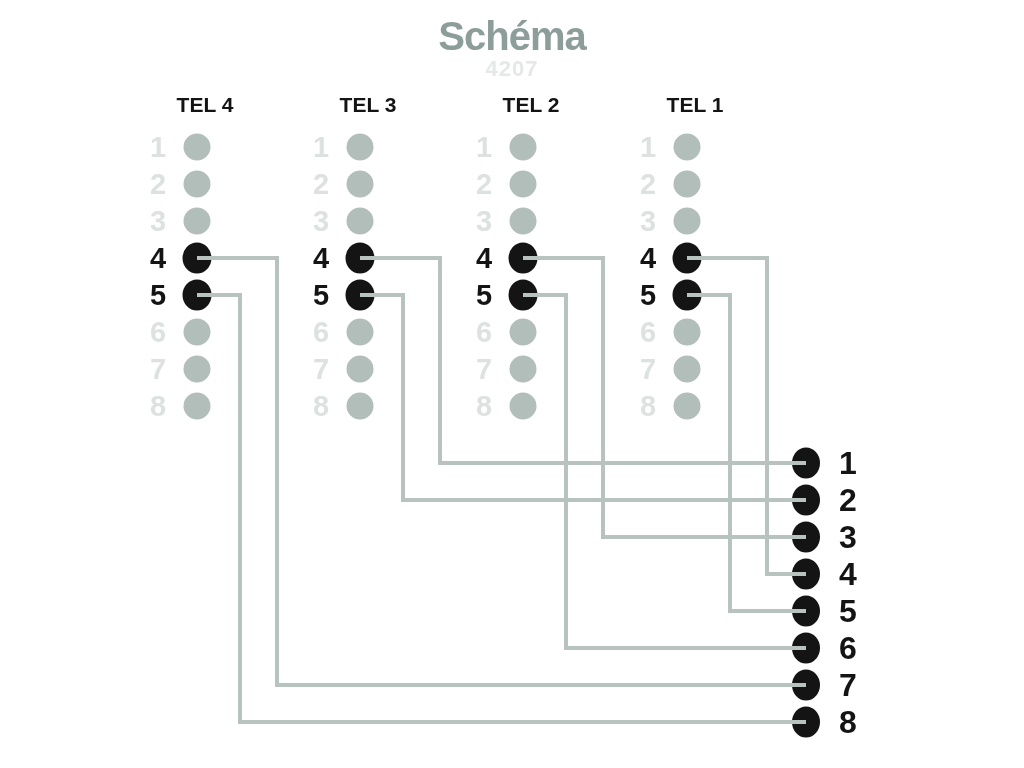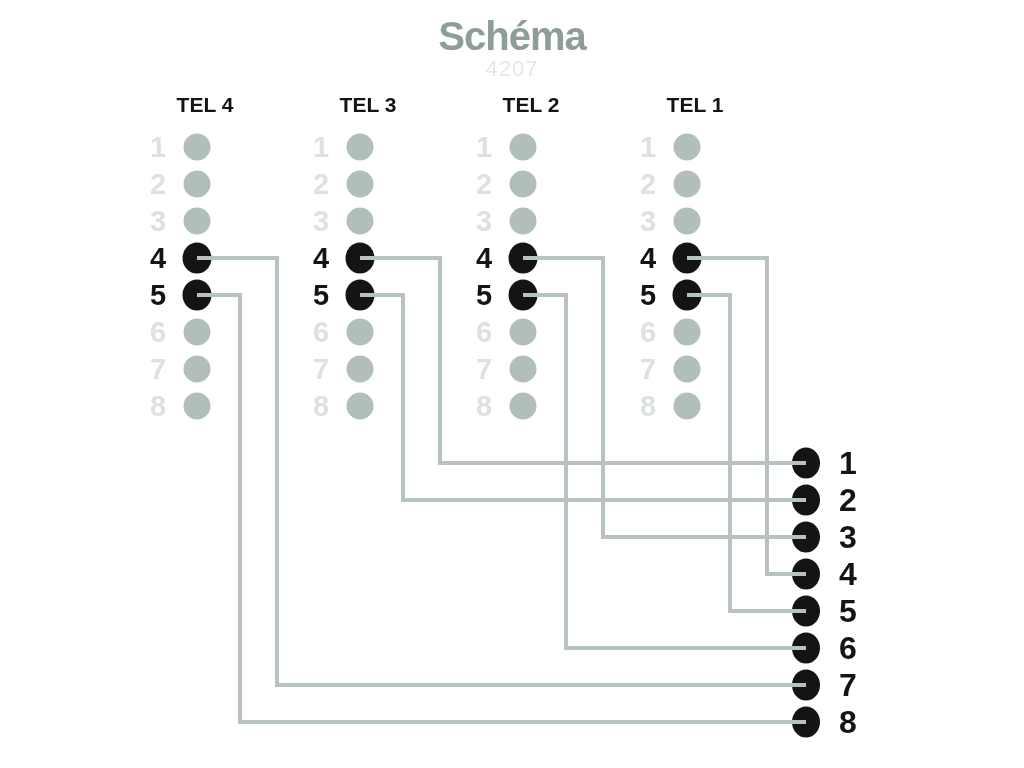--- a/index.html
+++ b/index.html
@@ -6,21 +6,21 @@
   .canvas{
     position:relative;width:1024px;height:768px;background:#ffffff;
     overflow:hidden;font-family:"Liberation Sans", sans-serif;
   }
   .title{
     position:absolute;top:14px;left:0;right:0;text-align:center;
     font-size:40px;font-weight:700;letter-spacing:-1px;
   }
   .subtitle{
     position:absolute;top:56px;left:0;right:0;text-align:center;
-    font-size:22px;font-weight:400;letter-spacing:1px;
+    font-size:22px;font-weight:700;letter-spacing:1px;
   }
   svg{position:absolute;left:0;top:0;}
   svg text{font-family:"Liberation Sans", sans-serif;font-weight:700;}
 </style>
 </head>
 <body>
 
 <div class="canvas">
   <div class="title" style="color: rgb(141, 157, 153);">Schéma</div>
   <div class="subtitle" style="color: rgb(228, 232, 230);">4207</div>

